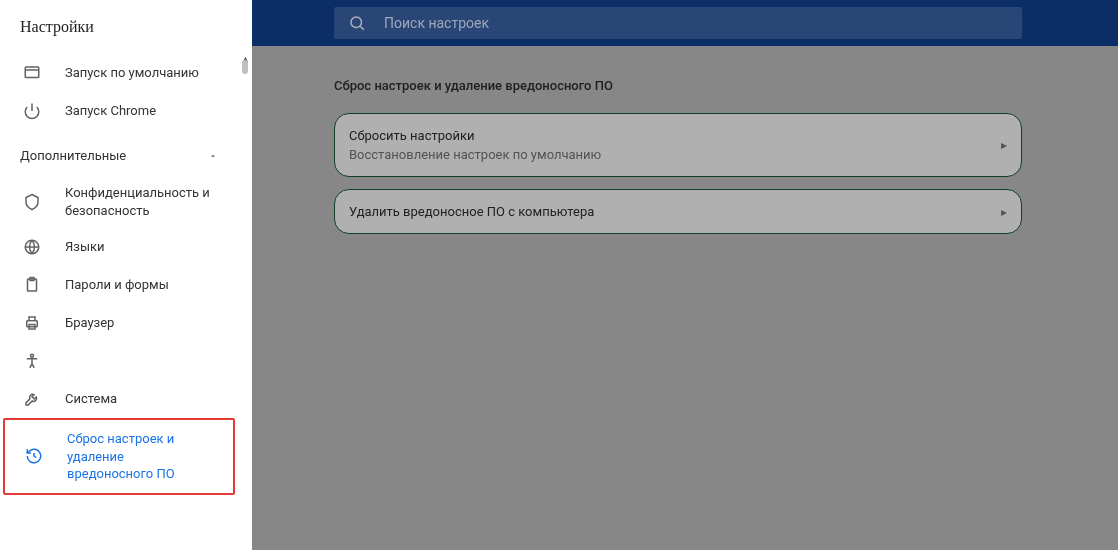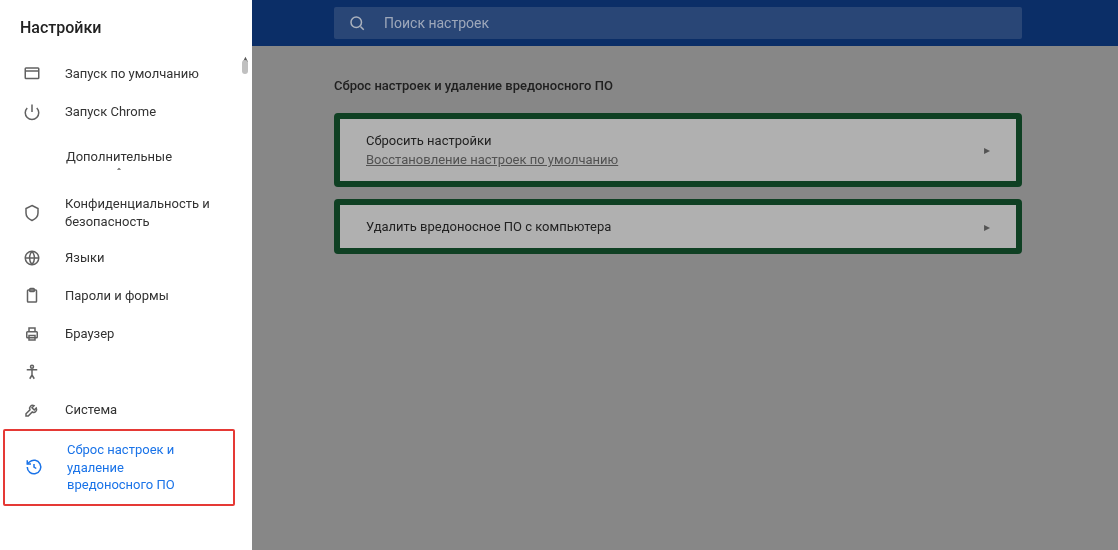--- a/index.html
+++ b/index.html
@@ -2,50 +2,50 @@
 <html><head>
 <meta charset="utf-8">
 <style>
   * { box-sizing: border-box; margin: 0; padding: 0; }
   html, body { width: 1118px; height: 550px; font-family: "Segoe UI", Roboto, Arial, sans-serif; background: #adadad; overflow: hidden; }
   .app { display: flex; width: 100%; height: 100%; }
 
   
   .sidebar { width: 252px; background: #fff; height: 100%; position: relative; }
   .sidebar-inner { width: 238px; height: 100%; overflow: hidden; }
-  .sidebar h1 { font-size: 16px; font-weight: 500; color: #222; padding: 18px 20px 18px 20px; }
+  .sidebar h1 { font-size: 16px; font-weight: 500; color: #222; padding: 18px 20px 18px 20px; font-family: Liberation Serif, serif; }
   .nav { list-style: none; }
   .nav-item { display: flex; align-items: center; padding: 9px 20px 9px 22px; cursor: pointer; }
   .nav-item .ico { width: 20px; height: 20px; display: flex; align-items: center; justify-content: center; color: #616161; flex-shrink: 0; }
   .nav-item .lbl { font-size: 13px; color: #333; margin-left: 23px; line-height: 1.35; }
   .nav-item.selected .lbl { color: #1a73e8; }
   .nav-item.selected .ico { color: #1a73e8; }
   .nav-item.highlight-box { border: 2px solid #e53935; border-radius: 2px; margin: 0 3px; padding-left: 19px; padding-top: 10px; padding-bottom: 10px; }
 
-  .section-header { display: flex; align-items: center; justify-content: space-between; padding: 18px 20px 12px 20px; cursor: pointer; flex-direction: column; }
+  .section-header { display: flex; align-items: center; justify-content: space-between; padding: 18px 20px 12px 20px; cursor: pointer; }
   .section-header .lbl { font-size: 13px; color: #333; }
   .section-header .chev { color: #616161; }
 
   .scrollbar-stub { position: absolute; right: 4px; top: 60px; width: 6px; height: 14px; background: #c0c0c0; border-radius: 3px; }
   .scroll-arrow-up { position: absolute; right: 2px; top: 54px; font-size: 9px; color: #5a5a5a; }
 
   
   .main { flex: 1; background: #adadad; position: relative; }
   .main-overlay { position: absolute; inset: 0; background: rgba(0,0,0,0.22); pointer-events: none; }
   .topbar { background: #0f3b85; height: 46px; display: flex; align-items: center; padding: 8px 82px; position: relative; z-index: 0; }
   .searchbox { flex: 1; height: 32px; background: rgba(255,255,255,0.16); border-radius: 2px; display: flex; align-items: center; padding: 0 14px; max-width: 688px; }
   .searchbox .ico { color: #dbe4f3; flex-shrink: 0; }
   .searchbox .ph { color: #c9d6ee; font-size: 14px; margin-left: 18px; }
 
   .content { padding: 32px 82px; position: relative; z-index: 0; }
   .section-title { font-size: 13px; color: #2a2a2a; font-weight: 500; margin-bottom: 20px; }
-  .card { background: #e2e2e2; border: 6px solid #14532d; border-radius: 4px; width: 688px; margin-bottom: 12px; display: flex; align-items: center; padding: 14px 26px; cursor: pointer; }
+  .card { background: #e2e2e2; border: 1px solid #14532d; border-radius: 15px; width: 688px; margin-bottom: 12px; display: flex; align-items: center; padding: 14px 14px; cursor: pointer; }
   .card .text { flex: 1; }
   .card .title { font-size: 13px; color: #2b2b2b; }
-  .card .sub { font-size: 13px; color: #6a6a6a; margin-top: 4px; text-decoration: underline; }
+  .card .sub { font-size: 13px; color: #6a6a6a; margin-top: 4px; }
   .card .arrow { color: #6b6b6b; font-size: 12px; }
 
   svg { display: block; }
 </style>
 </head>
 <body>
 
 <div class="app">
   <aside class="sidebar">
     <div class="sidebar-inner">

